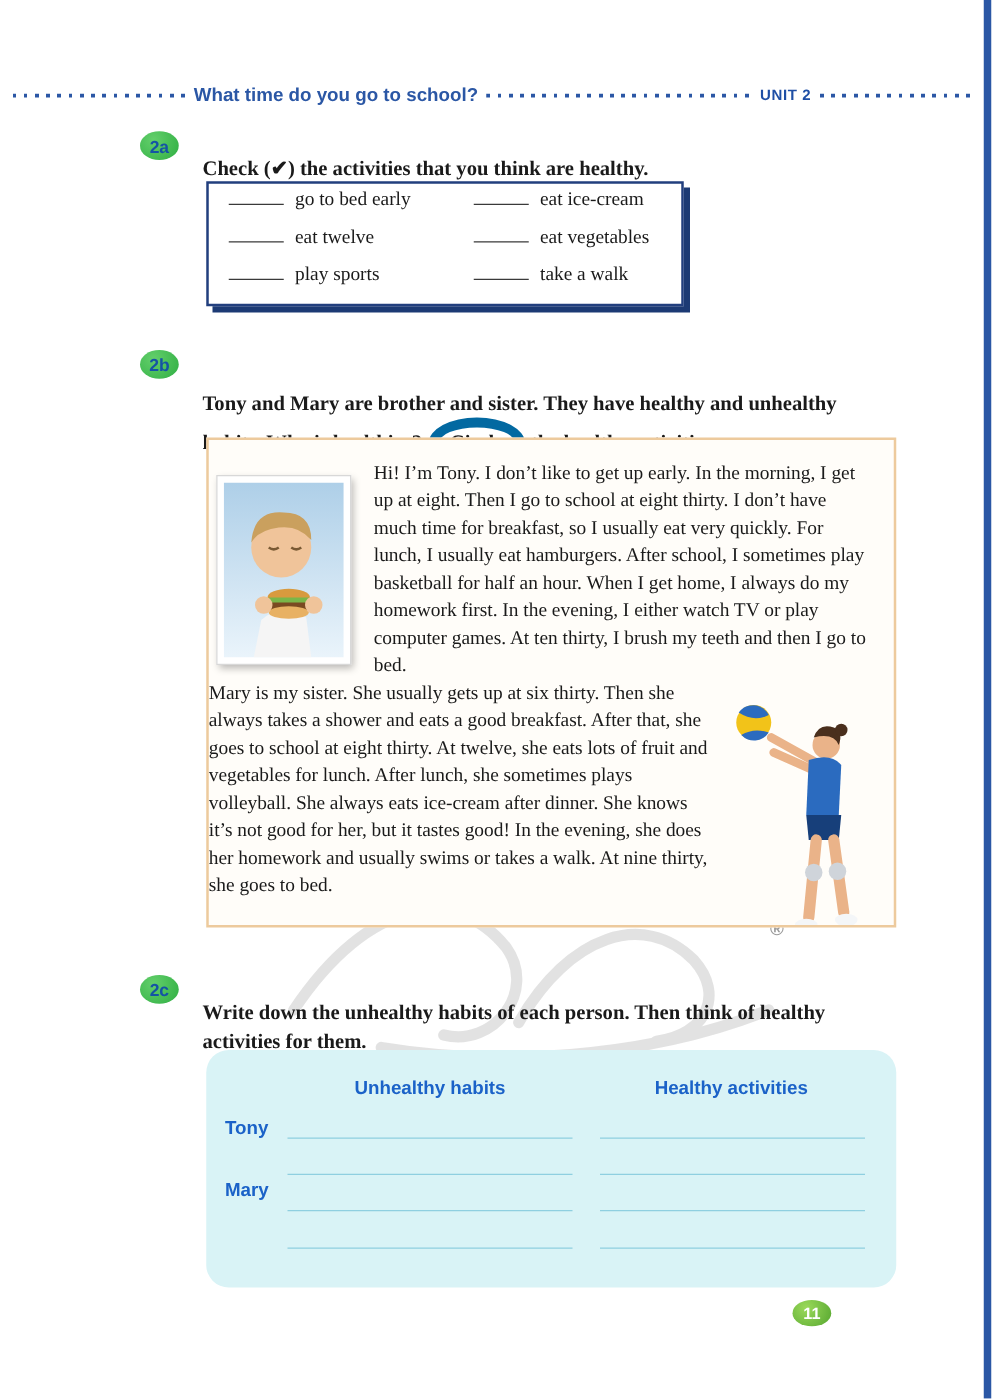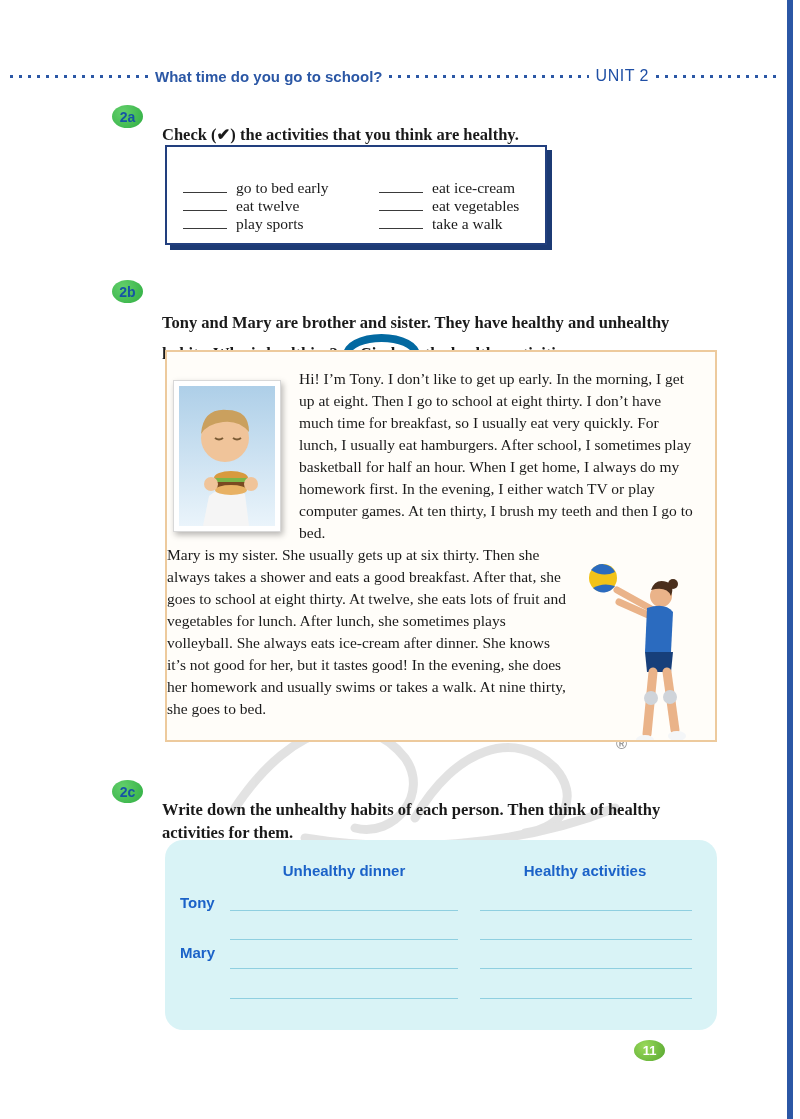--- a/index.html
+++ b/index.html
@@ -6,37 +6,37 @@
   .page{position:relative;width:800px;height:1119px;background:#ffffff;overflow:hidden;
         font-family:"Liberation Serif", serif;color:#1a1a1a;}
   .right-bar{position:absolute;right:7px;top:0;width:6px;height:100%;background:#2b57a5;}
 
   
   .header{position:absolute;left:10px;right:22px;top:66px;height:20px;display:flex;align-items:center;gap:7px;
           font-family:"Liberation Sans", sans-serif;z-index:2;}
   .dots{height:3px;background:repeating-linear-gradient(90deg,#2b57a5 0 3px,transparent 3px 9px);}
   .seg1{width:138px;} .seg2{flex:1;} .seg3{width:122px;}
   .hq{color:#2b57a5;font-size:15px;font-weight:bold;white-space:nowrap;}
-  .hu{color:#1f4fa5;font-size:16px;font-weight:normal;letter-spacing:.5px;white-space:nowrap;}
+  .hu{color:#1f4fa5;font-size:12px;font-weight:bold;letter-spacing:.5px;white-space:nowrap;}
 
   
   .badge{position:absolute;width:31px;height:23px;border-radius:50%;
          background:radial-gradient(circle at 35% 30%,#63cf6b,#2fae42);
          color:#1554a4;font:bold 14px "Liberation Sans",sans-serif;
          display:flex;align-items:center;justify-content:center;z-index:3;}
   .b2a{left:112px;top:105px;} .b2b{left:112px;top:280px;} .b2c{left:112px;top:780px;}
 
   .instr{position:absolute;left:162px;width:558px;font-weight:bold;font-size:16.5px;line-height:23px;z-index:2;}
   .i2a{top:106px;} .i2b{top:294px;} .i2c{top:781px;}
   .circled{display:inline-block;border:8px solid #0369a1;border-radius:50%;padding:0 9px 2px 9px;margin:0 1px;}
 
   
   .box2a{position:absolute;left:165px;top:145px;width:382px;height:100px;background:#ffffff;
          border:2px solid #223f7e;box-shadow:5px 5px 0 #1c3a74;z-index:2;
-         padding:32px 16px;box-sizing:border-box;
+         padding:3px 16px;box-sizing:border-box;
          display:grid;grid-template-columns:196px 1fr;row-gap:0;font-size:15.5px;}
   .chk{white-space:nowrap;}
   .blank{display:inline-block;width:44px;height:13px;border-bottom:1.4px solid #3a3a3a;margin-right:9px;}
 
   
   .reading{position:absolute;left:165px;top:350px;width:552px;height:392px;background:#fffdf9;
            border:2px solid #edca9d;box-sizing:border-box;padding:16px 16px 8px 0;
            font-size:15.5px;line-height:22px;overflow:hidden;z-index:2;}
   .photo{float:left;width:96px;height:140px;background:#ffffff;border:1px solid #d8d8d8;
          box-shadow:2px 3px 6px rgba(0,0,0,.28);padding:5px;margin:12px 18px 6px 6px;box-sizing:content-box;}
@@ -165,21 +165,21 @@
         <ellipse cx="96" cy="188" rx="9" ry="5" fill="#f4f6f8"></ellipse>
       </svg>
     </div>
     <p class="rp">Mary is my sister. She usually gets up at six thirty. Then she always takes a shower and eats a good breakfast. After that, she goes to school at eight thirty. At twelve, she eats lots of fruit and vegetables for lunch. After lunch, she sometimes plays volleyball. She always eats ice-cream after dinner. She knows it’s not good for her, but it tastes good! In the evening, she does her homework and usually swims or takes a walk. At nine thirty, she goes to bed.</p>
   </div>
 
   <span class="badge b2c">2c</span>
   <p class="instr i2c">Write down the unhealthy habits of each person. Then think of healthy activities for them.</p>
 
   <div class="box2c">
-    <div class="colhead ch1">Unhealthy dinner</div>
+    <div class="colhead ch1">Unhealthy habits</div>
     <div class="colhead ch2">Healthy activities</div>
     <div class="rowlab rTony">Tony</div>
     <div class="rowlab rMary">Mary</div>
     <div class="wline c1 l1"></div>
     <div class="wline c2 l1"></div>
     <div class="wline c1 l2"></div>
     <div class="wline c2 l2"></div>
     <div class="wline c1 l3"></div>
     <div class="wline c2 l3"></div>
     <div class="wline c1 l4"></div>

